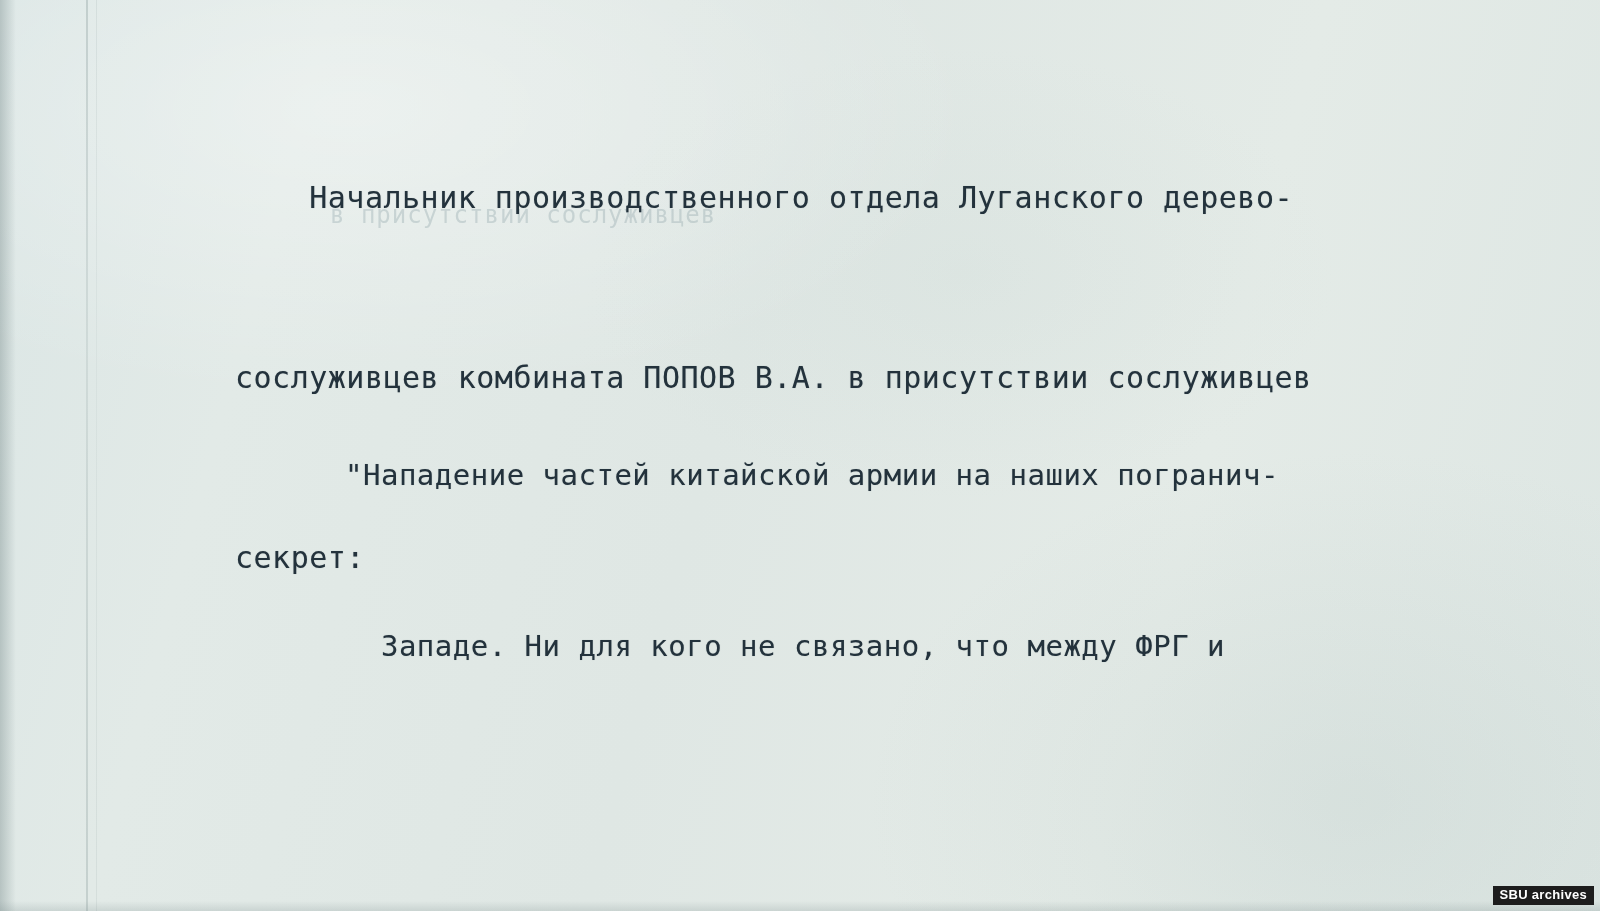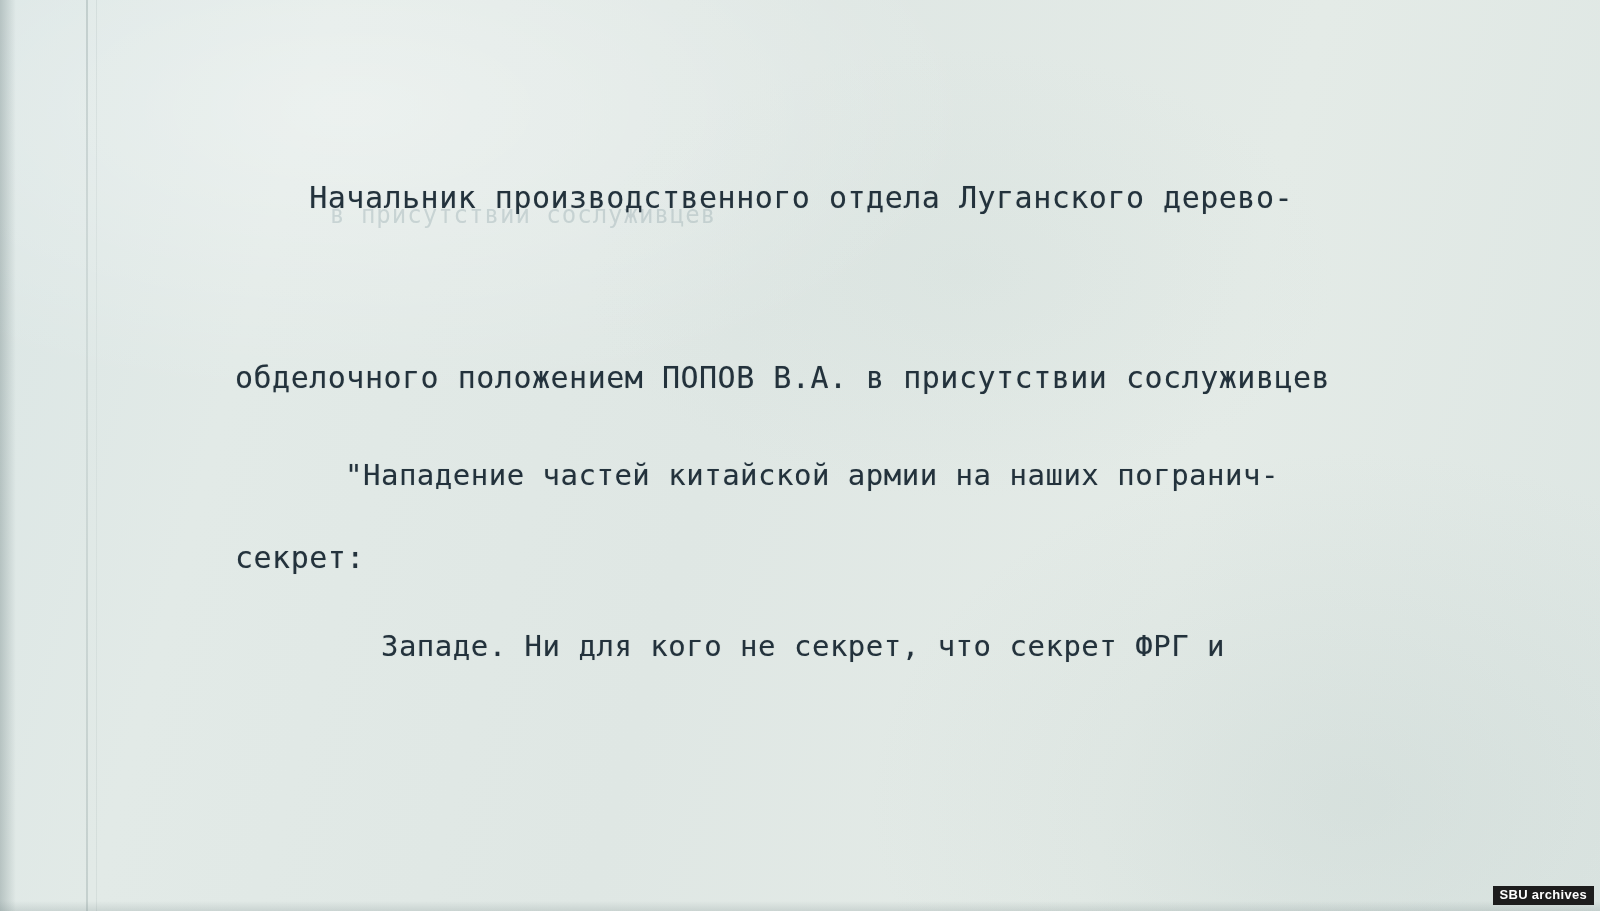--- a/index.html
+++ b/index.html
@@ -118,27 +118,27 @@
 <div id="page">
 
   <div class="darkedge"></div>
   <div class="crease c1"></div>
   <div class="crease c2"></div>
 
   <div class="ghost">в присутствии сослуживцев</div>
 
   <div id="intro" class="typed">
     <span class="ln">    Начальник производственного отдела Луганского дерево-</span>
-    <span class="ln">обделочного положением ПОПОВ В.А. в присутствии сослуживцев</span>
+    <span class="ln">сослуживцев комбината ПОПОВ В.А. в присутствии сослуживцев</span>
     <span class="ln">секрет:</span>
   </div>
 
   <div id="quote" class="typed">
     <span class="ln">"Нападение частей китайской армии на наших погранич-</span>
-    <span class="ln">  Западе. Ни для кого не секрет, что секрет ФРГ и</span>
+    <span class="ln">  Западе. Ни для кого не связано, что между ФРГ и</span>
     
     
     
     
     
     
     
   </div>
 
   <div class="bottomedge"></div>

